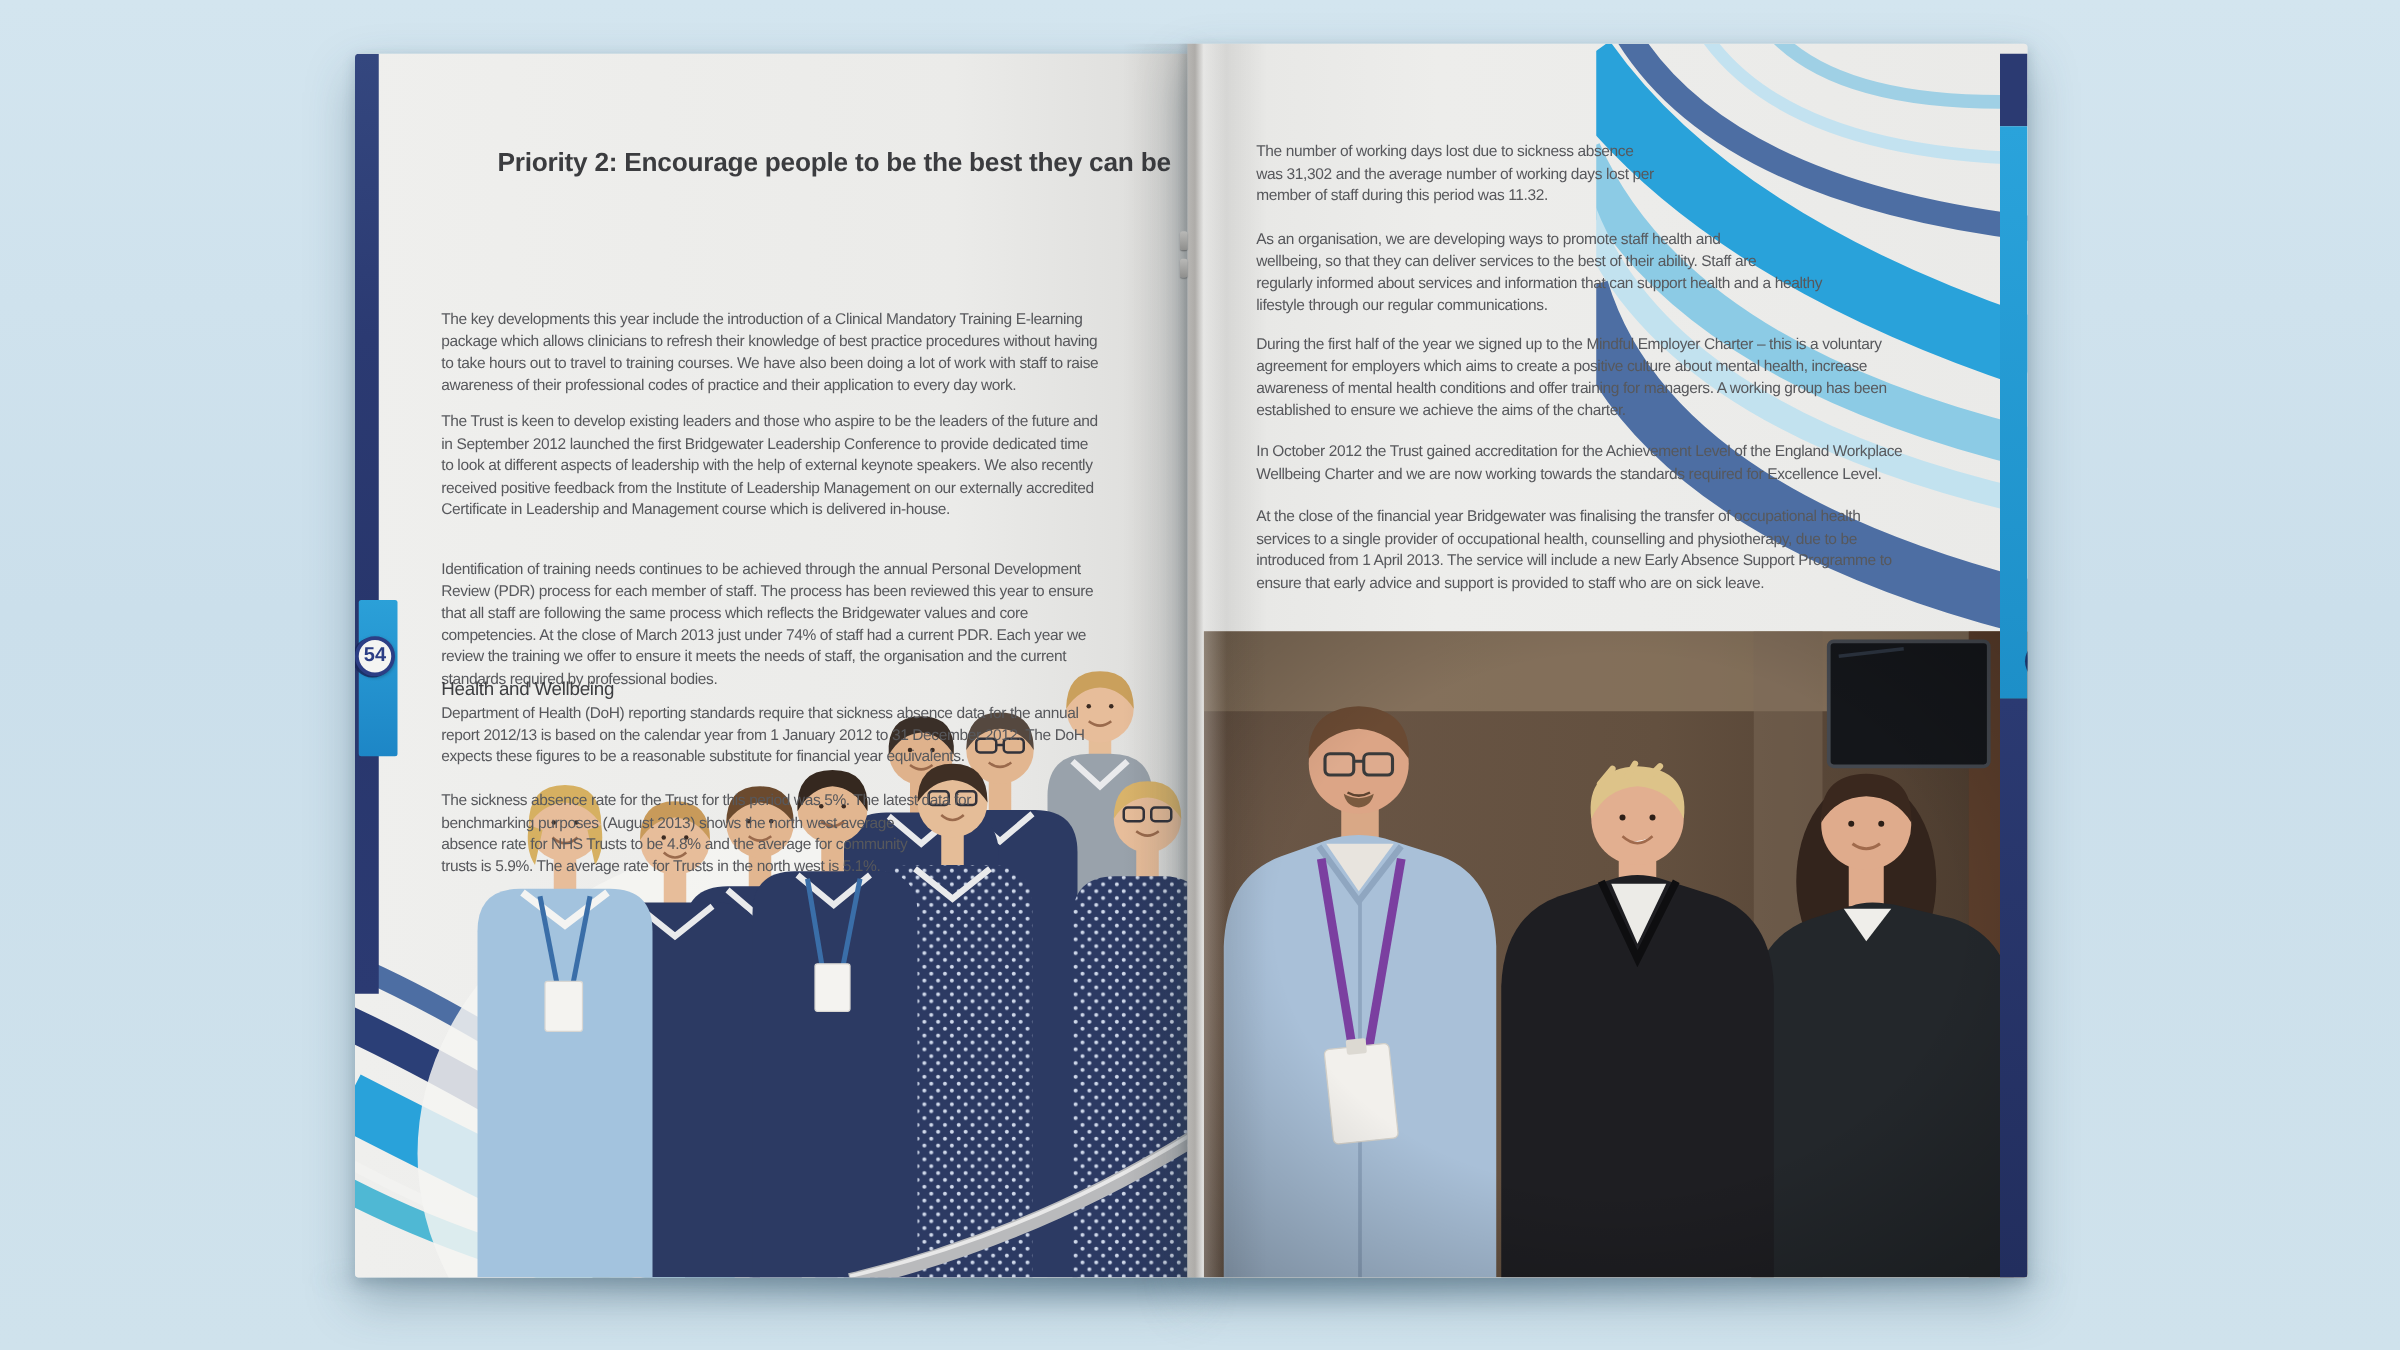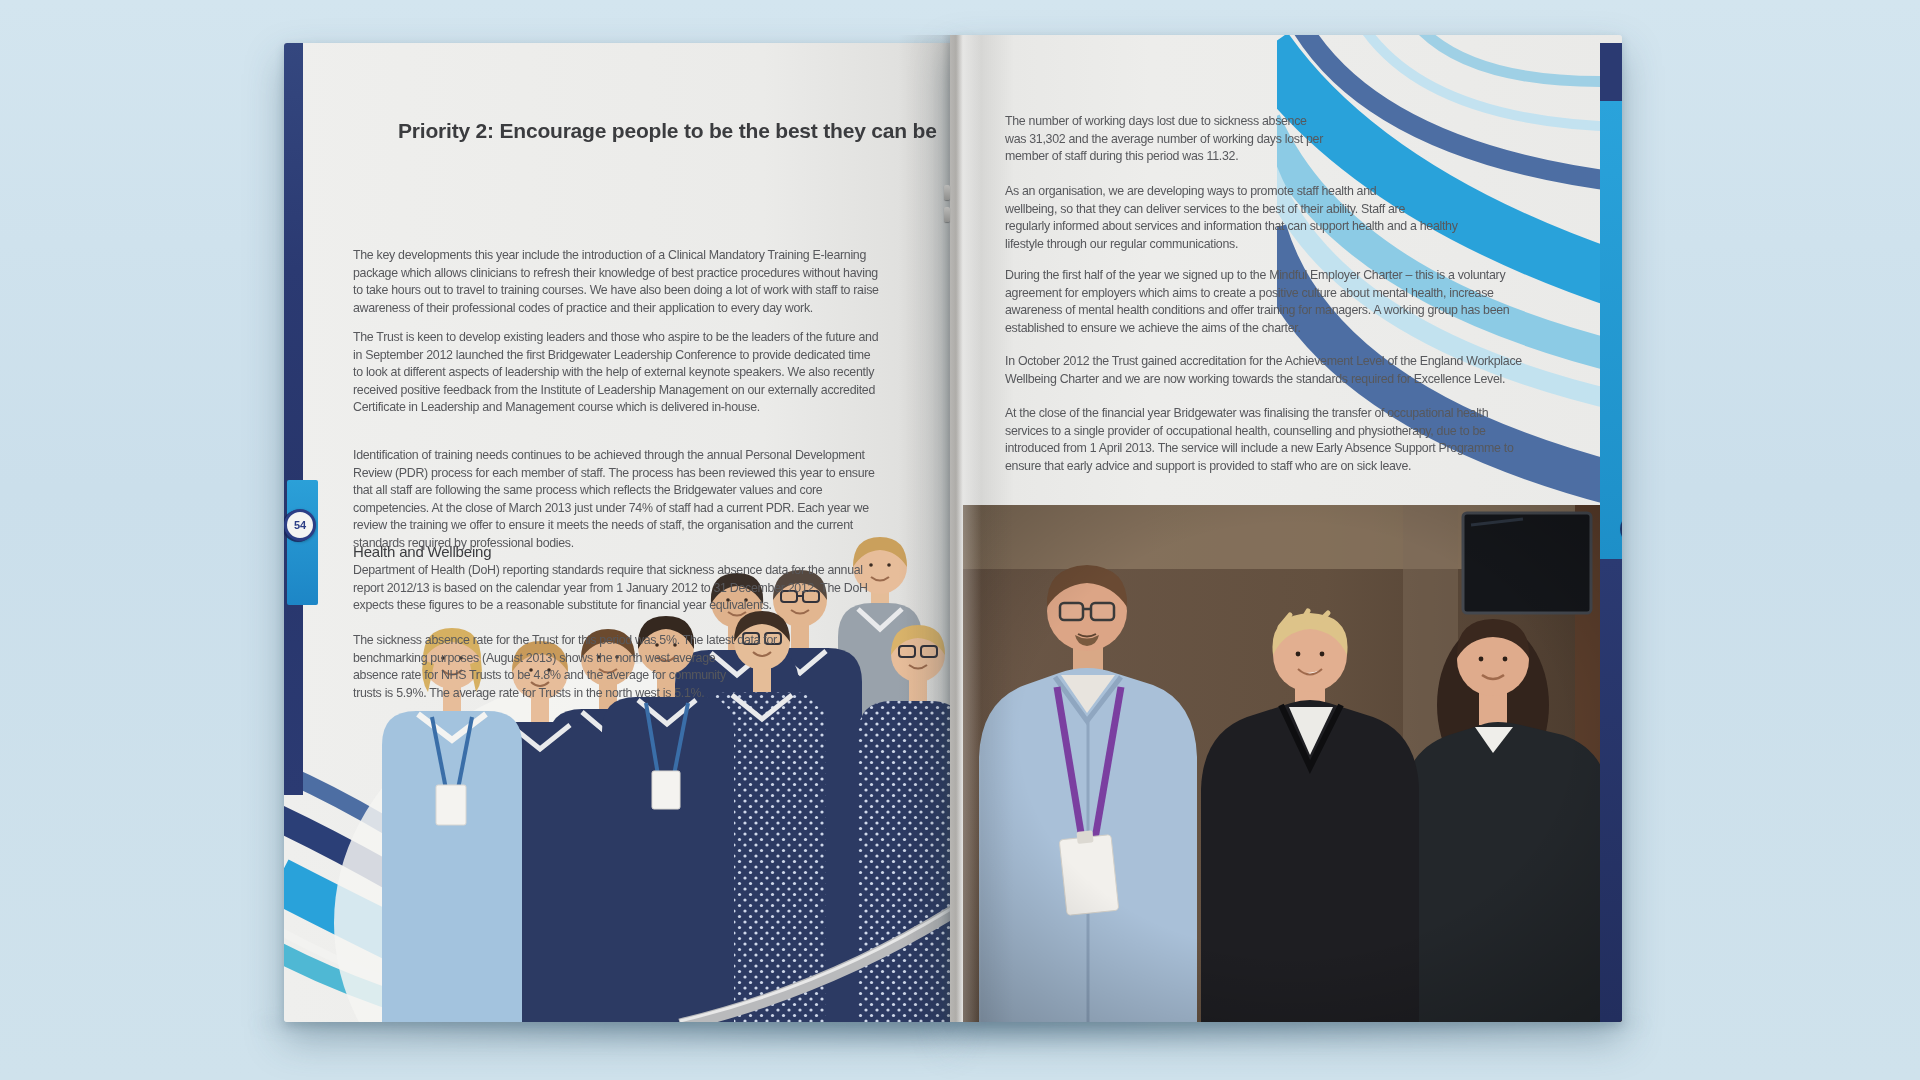--- a/index.html
+++ b/index.html
@@ -60,21 +60,21 @@
   .edge-right-navy-top{position:absolute;right:0;top:8px;width:22px;height:58px;background:#2b3a72;z-index:4;}
   .edge-right-bright{position:absolute;right:0;top:66px;width:22px;height:458px;z-index:4;
     background:linear-gradient(180deg,#2aa3db,#1d8fc8);}
   .edge-right-navy-bottom{position:absolute;right:0;top:524px;width:22px;height:463px;z-index:4;
     background:linear-gradient(180deg,#2b3a72,#222e5e);}
 
   .badge{
     position:absolute;width:32px;height:32px;border-radius:50%;background:#f4f4f2;
     border:3px solid #2c3e85;box-sizing:border-box;z-index:7;
     display:flex;align-items:center;justify-content:center;
-    font-size:11px;font-weight:bold;color:#2c3e85;
+    font-size:16px;font-weight:bold;color:#2c3e85;
     box-shadow:-2px 1px 0 rgba(25,38,90,0.85),0 1px 3px rgba(0,0,0,0.3);
   }
   .badge-left{left:0px;top:466px;}
   .badge-right{left:672px;top:477px;}
 
   .swoosh{position:absolute;z-index:1;pointer-events:none;}
   .swoosh-tr{right:0;top:0;width:345px;height:470px;}
   .swoosh-bl{left:0;bottom:0;width:420px;height:260px;}
   .photo{position:absolute;z-index:2;}
   .photo-left{left:40px;top:480px;width:626px;height:499px;}

